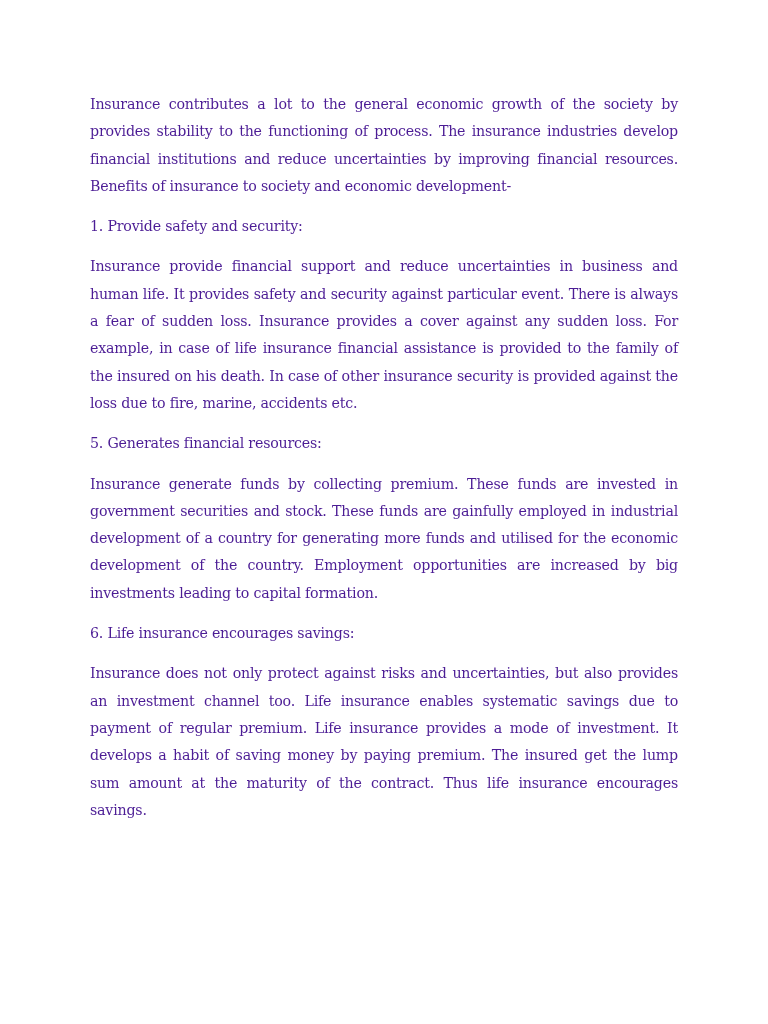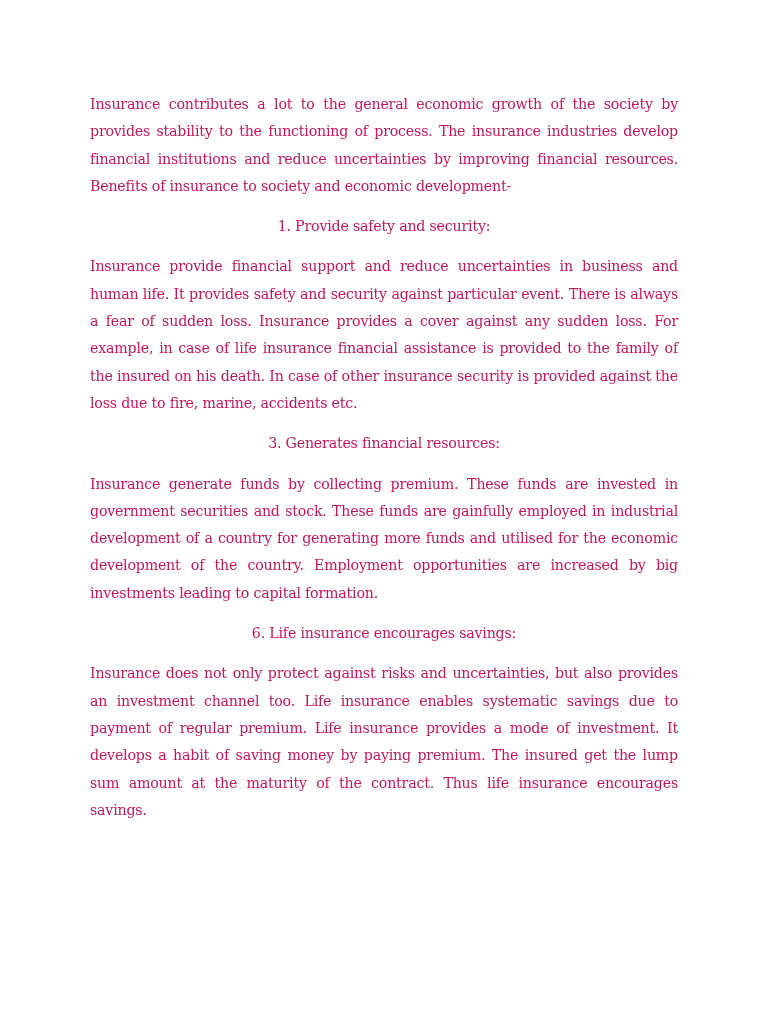--- a/index.html
+++ b/index.html
@@ -14,39 +14,39 @@
       position: relative;
     }
     .page {
       position: absolute;
       left: 90px;
       top: 91px;
       width: 588px;
       font-family: "DejaVu Serif", "Liberation Serif", serif;
       font-size: 14.2px;
       line-height: 27.3px;
-      color: #be185d;
+      color: #4c1d95;
       letter-spacing: -0.2px;
     }
     .para {
       margin: 0 0 13px 0;
       text-align: justify;
     }
     .heading {
       margin: 0 0 13px 0;
-      text-align: center;
+      text-align: left;
     }
   </style>
 </head>
 <body>
 
 <div class="page">
   <p class="para">Insurance contributes a lot to the general economic growth of the society by provides stability to the functioning of process. The insurance industries develop financial institutions and reduce uncertainties by improving financial resources. Benefits of insurance to society and economic development-</p>
 
   <p class="heading">1. Provide safety and security:</p>
   <p class="para">Insurance provide financial support and reduce uncertainties in business and human life. It provides safety and security against particular event. There is always a fear of sudden loss. Insurance provides a cover against any sudden loss. For example, in case of life insurance financial assistance is provided to the family of the insured on his death. In case of other insurance security is provided against the loss due to fire, marine, accidents etc.</p>
 
-  <p class="heading">3. Generates financial resources:</p>
+  <p class="heading">5. Generates financial resources:</p>
   <p class="para">Insurance generate funds by collecting premium. These funds are invested in government securities and stock. These funds are gainfully employed in industrial development of a country for generating more funds and utilised for the economic development of the country. Employment opportunities are increased by big investments leading to capital formation.</p>
 
   <p class="heading">6. Life insurance encourages savings:</p>
   <p class="para">Insurance does not only protect against risks and uncertainties, but also provides an investment channel too. Life insurance enables systematic savings due to payment of regular premium. Life insurance provides a mode of investment. It develops a habit of saving money by paying premium. The insured get the lump sum amount at the maturity of the contract. Thus life insurance encourages savings.</p>
 </div>
 
 </body></html>

